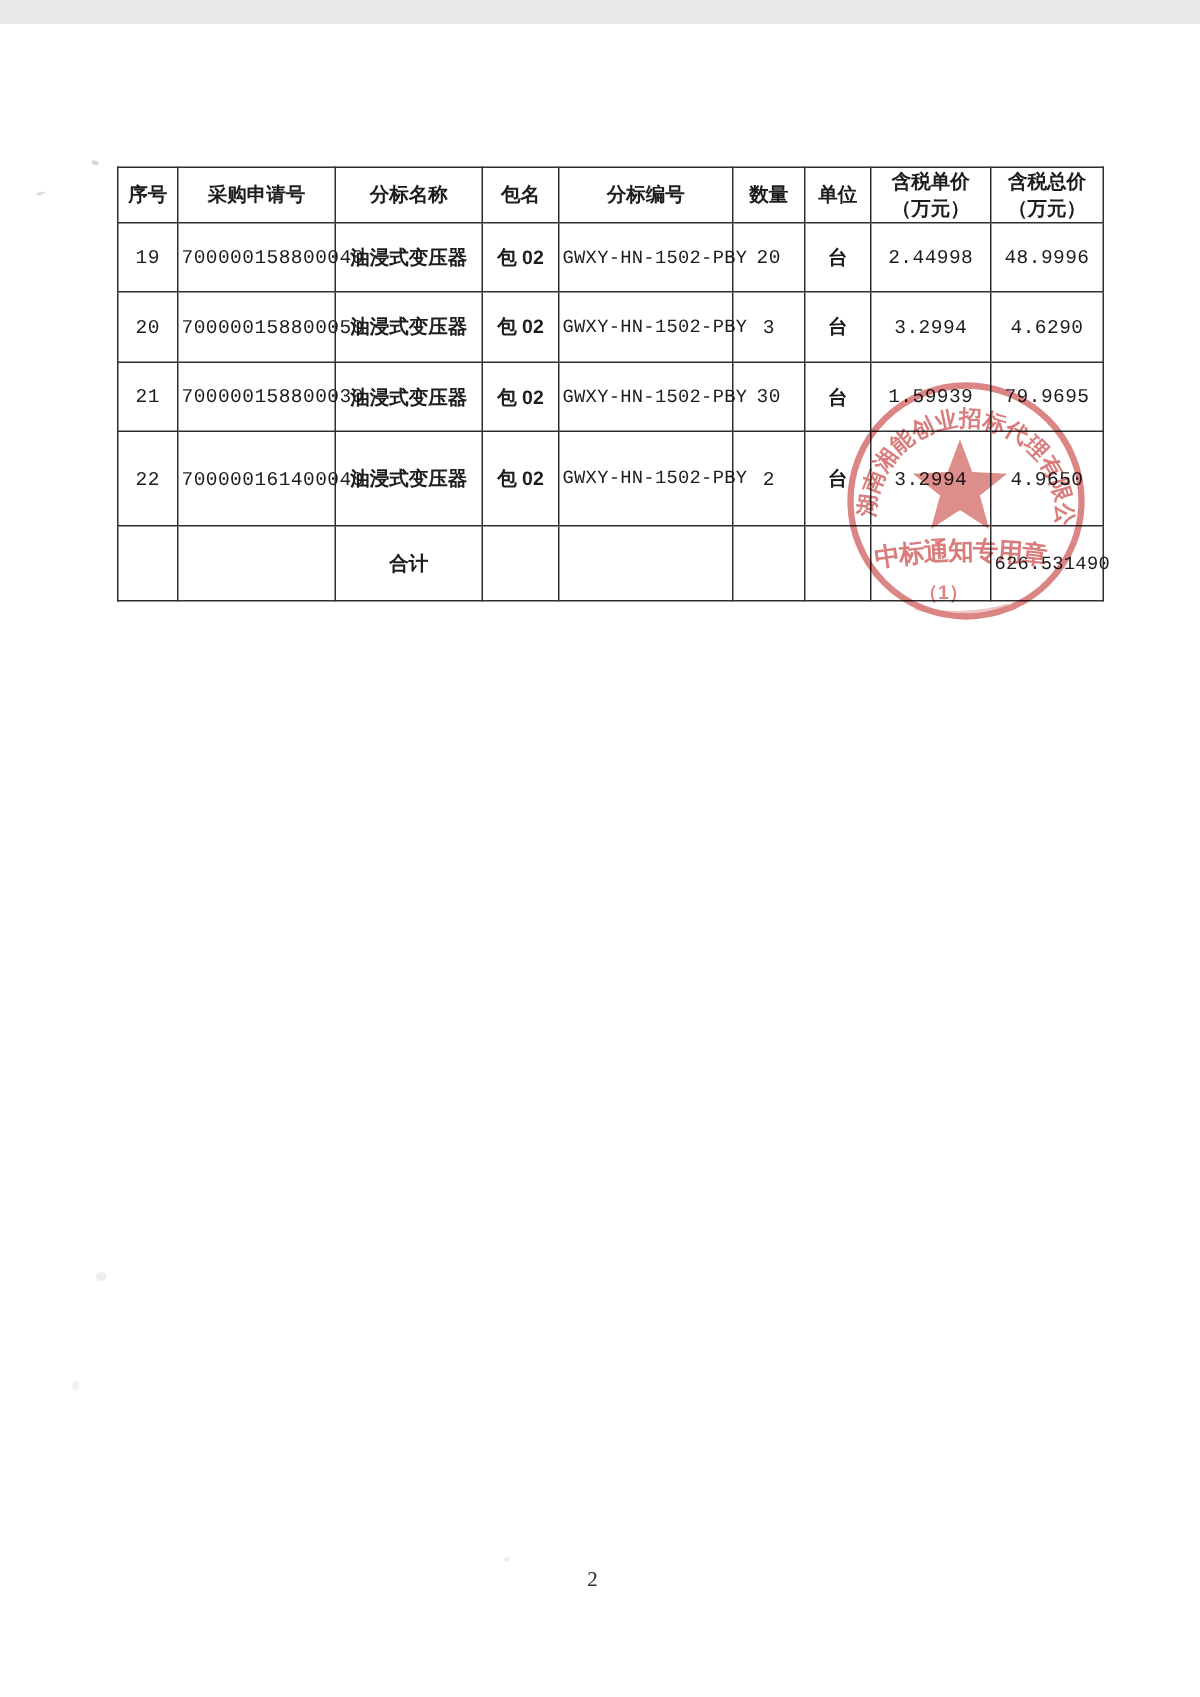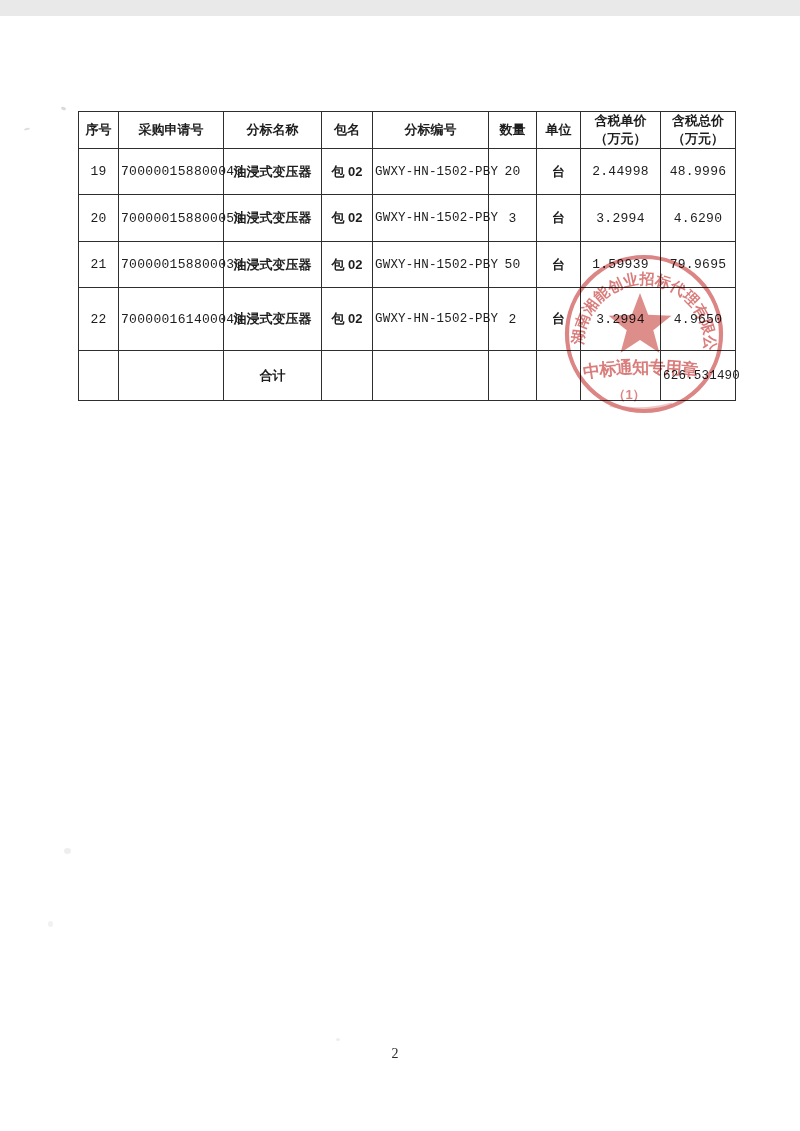--- a/index.html
+++ b/index.html
@@ -109,21 +109,21 @@
       <td class="cjk">台</td>
       <td class="num">3.2994</td>
       <td class="num">4.6290</td>
     </tr>
     <tr class="r3">
       <td class="num">21</td>
       <td class="num">700000158800030</td>
       <td class="cjk">油浸式变压器</td>
       <td class="cjk">包 02</td>
       <td class="num-sm">GWXY-HN-1502-PBY</td>
-      <td class="num">50</td>
+      <td class="num">30</td>
       <td class="cjk">台</td>
       <td class="num">1.59939</td>
       <td class="num">79.9695</td>
     </tr>
     <tr class="r4">
       <td class="num">22</td>
       <td class="num">700000161400040</td>
       <td class="cjk">油浸式变压器</td>
       <td class="cjk">包 02</td>
       <td class="num-sm">GWXY-HN-1502-PBY</td>

